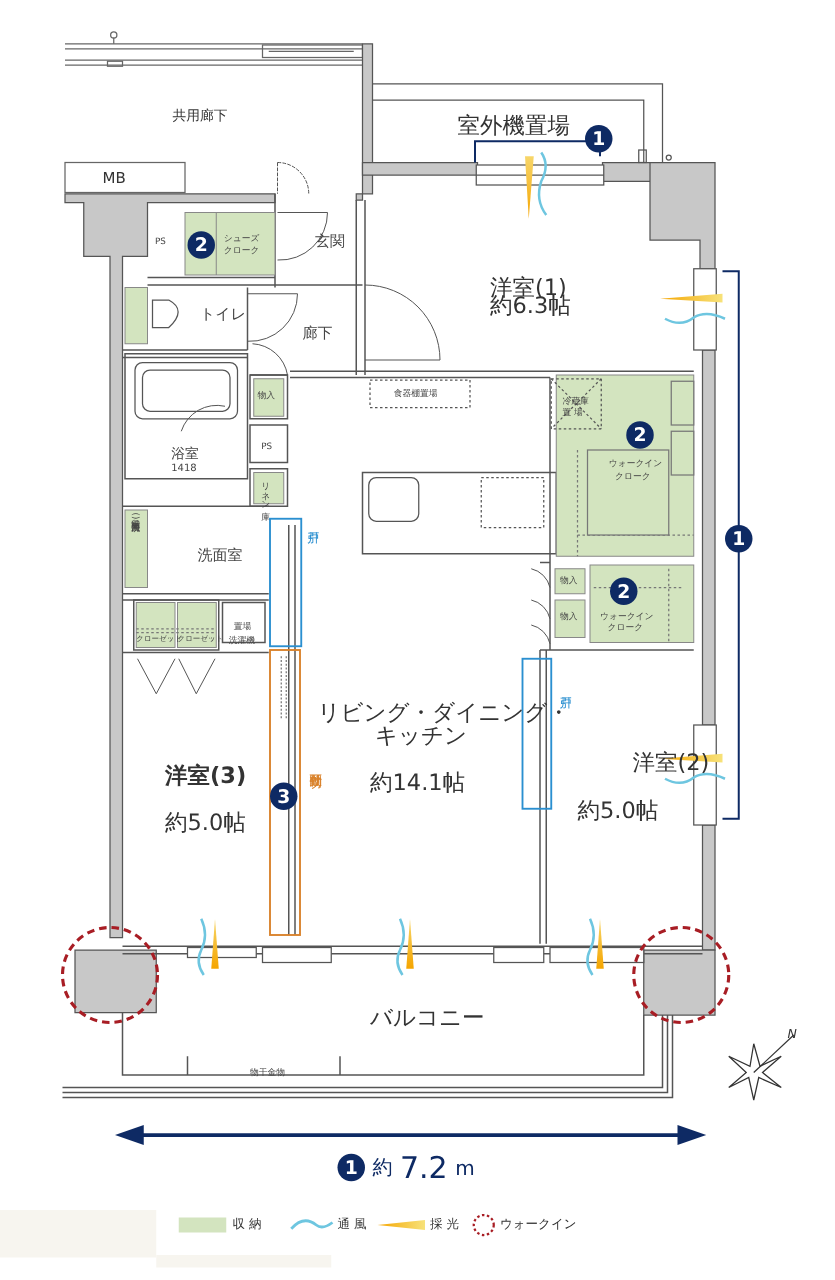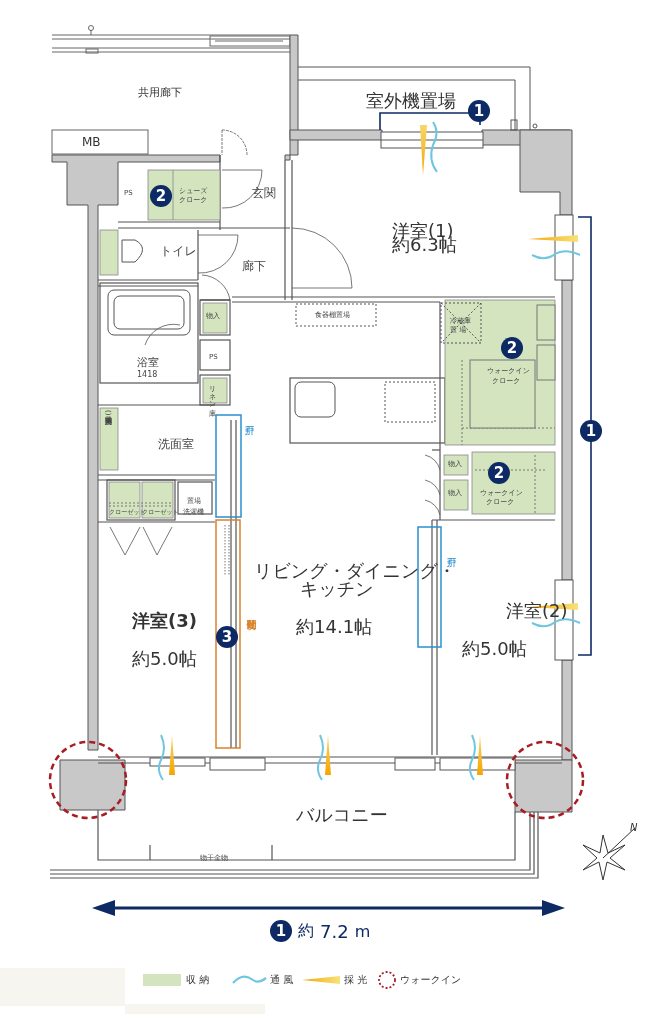--- a/index.html
+++ b/index.html
@@ -9,21 +9,21 @@
   .lbl { position:absolute; white-space:nowrap; color:#333; line-height:1; }
   .room { font-size:18px; }
   .area { font-size:18px; }
   .tiny { font-size:7px; color:#444; }
   .small { font-size:10px; color:#444; }
   .badge { position:absolute; width:22px; height:22px; border-radius:50%;
            background:#0e2a64; color:#fff; font-size:15px; font-weight:bold;
            display:flex; align-items:center; justify-content:center; line-height:1; }
   .vtext { position:absolute; writing-mode:vertical-rl; font-size:10px; line-height:1; }
   .dim-label { position:absolute; left:270px; top:920px; display:flex; align-items:center; gap:6px; color:#0e2a64; }
-  .dim-label .num { font-size:18px; }
+  .dim-label .num { font-size:24px; }
   .dim-label .pre { font-size:16px; }
   .dim-label .unit { font-size:16px; }
   .beige { position:absolute; left:0; top:968px; width:125px; height:38px; background:#f7f5ef; }
   .beige2 { position:absolute; left:125px; top:1004px; width:140px; height:10px; background:#f7f5ef; }
 </style>
 </head>
 <body>
 
 <svg id="plan" viewBox="0 0 668 1024" xmlns="http://www.w3.org/2000/svg">
   <defs>

